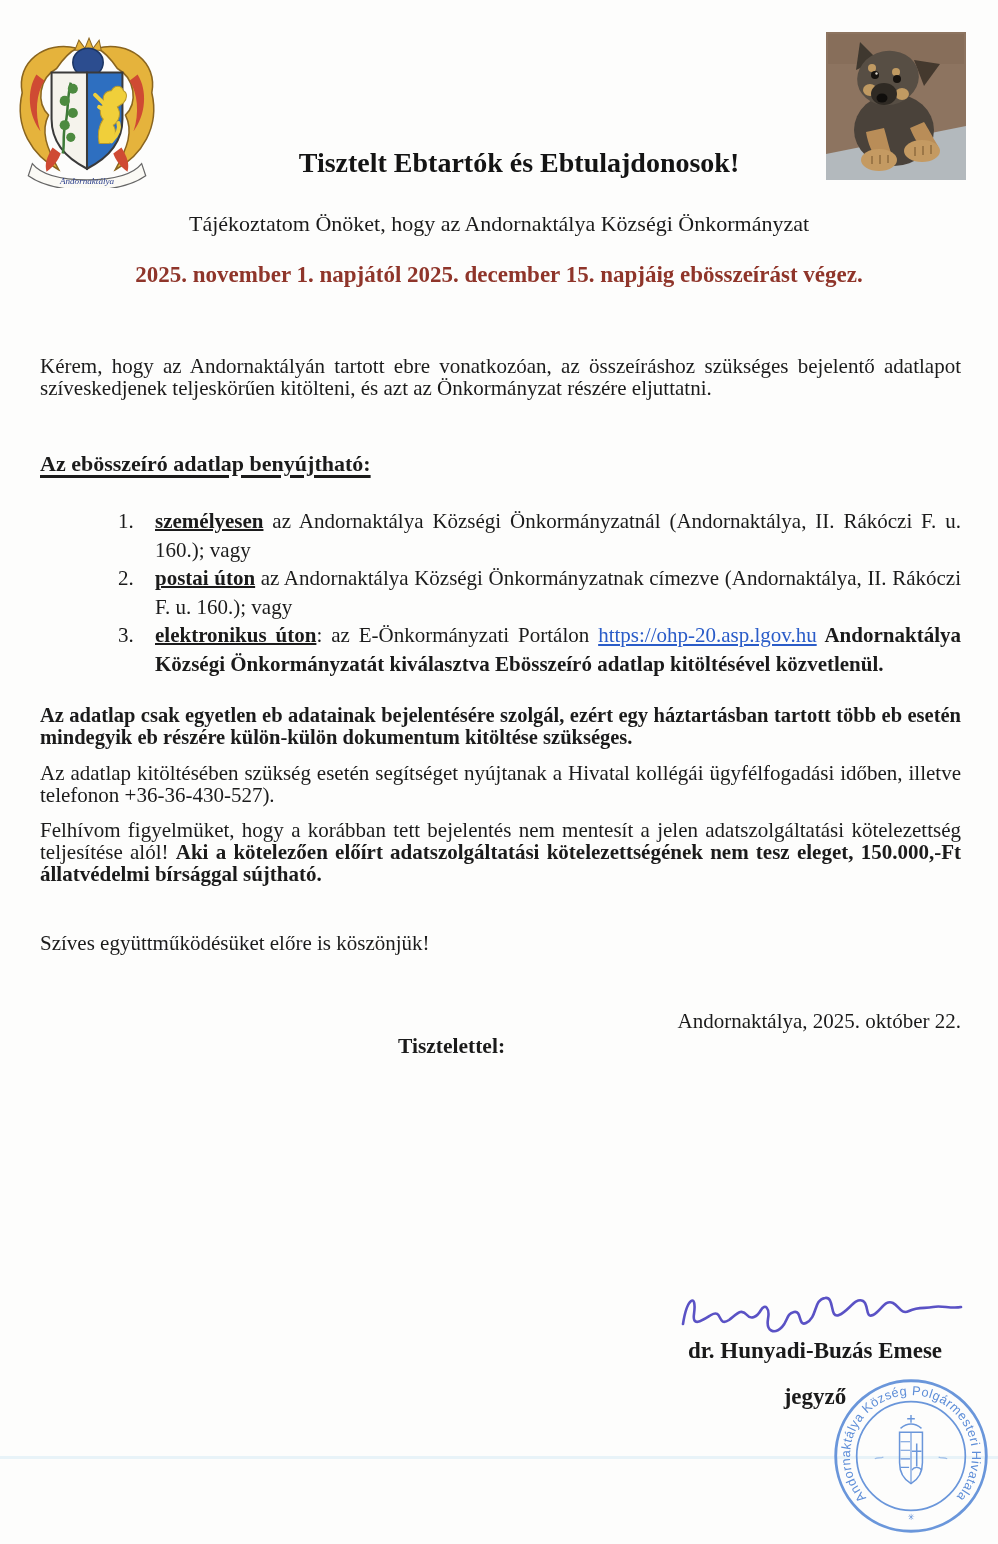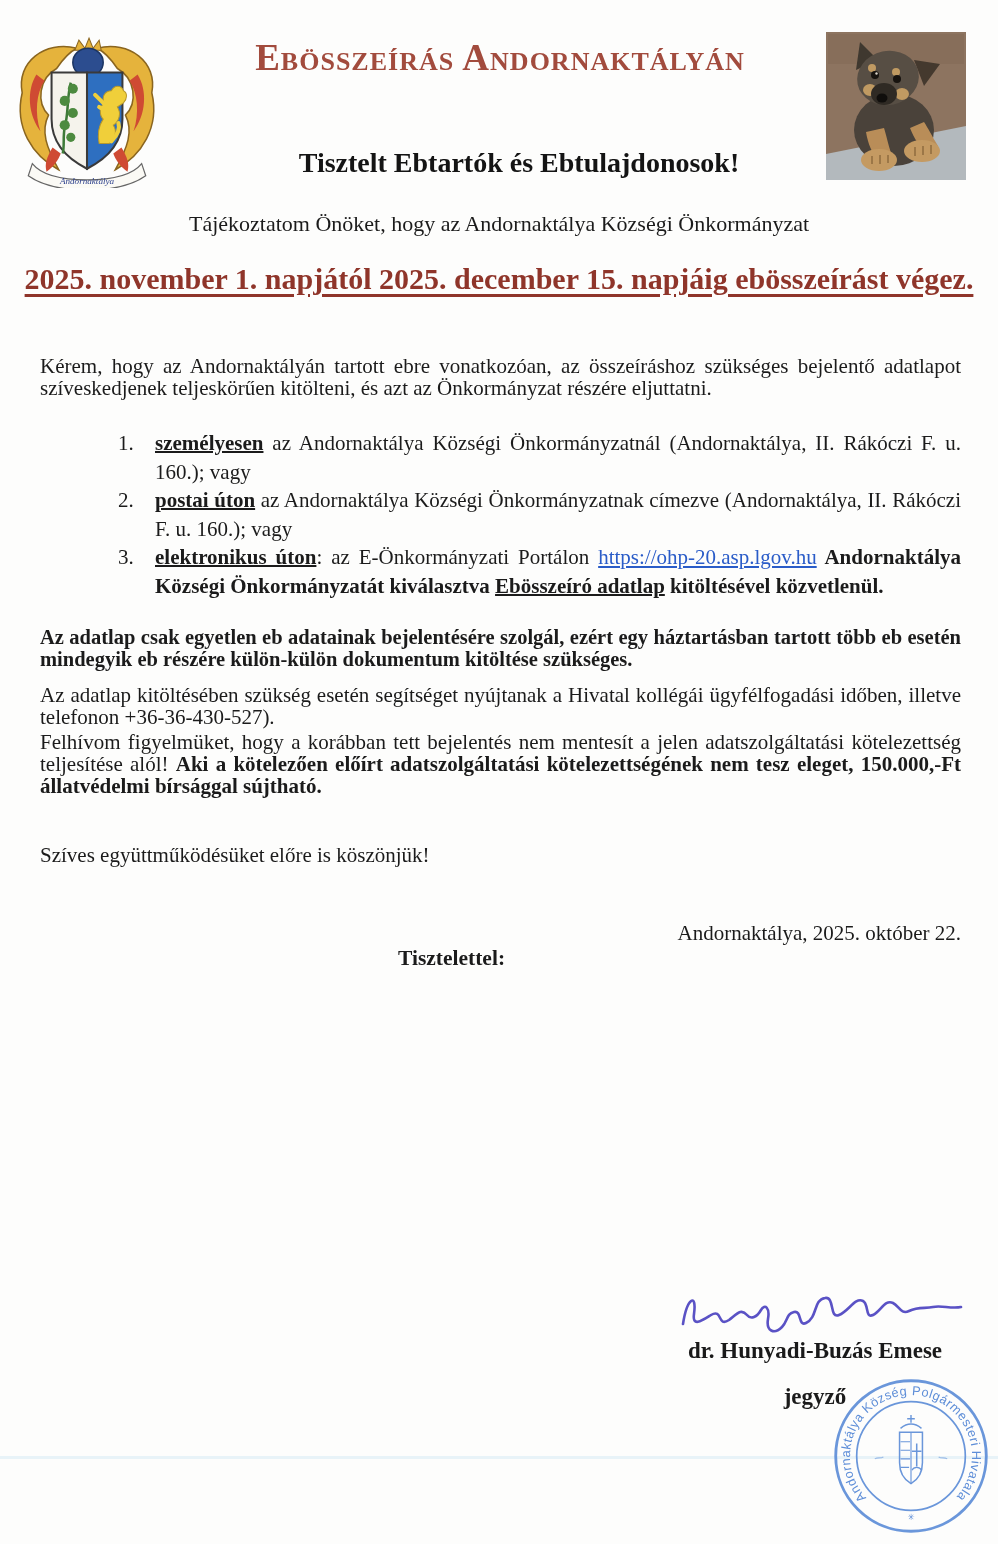--- a/index.html
+++ b/index.html
@@ -21,43 +21,43 @@
   .salutation {
     position:absolute; top:147px; left:0; right:0; text-align:center;
     font-weight:bold; font-size:28px; color:#141414;padding-left:40px;
   }
   .intro {
     position:absolute; top:211px; left:0; right:0; text-align:center;
     font-size:22px;
   }
   .headline { position:absolute; top:262px; left:0; right:0; text-align:center; }
   .headline span {
-    font-weight:bold; font-size:30px; color:#8f352a;
-    text-decoration:underline; text-decoration-thickness:2.5px; text-underline-offset:5px;
+    font-weight:bold; font-size:23px; color:#8f352a;
+    text-decoration-thickness:2.5px; text-underline-offset:5px;
   }
 
   
   .content { position:absolute; top:0; left:40px; width:921px; padding-top:355px; }
   .para { margin:0; font-size:21px; line-height:22px; text-align:justify; }
   .b { font-weight:bold; }
-  .u { text-decoration:underline; text-decoration-thickness:2px; }
+  .u { text-decoration-thickness:2px; }
   .section-heading {
     margin:52px 0 0 0; font-size:22px; font-weight:bold;
   }
   .section-heading span { text-decoration:underline; text-decoration-thickness:2.5px; text-underline-offset:4px; }
   .list { margin-top:30px; padding-left:78px; }
   .li { display:flex; font-size:21px; line-height:28.5px; }
   .num { width:37px; flex-shrink:0; }
   .li-text { margin:0; flex:1; text-align:justify; }
   .lead-u { font-weight:bold; text-decoration:underline; text-decoration-thickness:2px; }
   .link { color:#2a5cc8; text-decoration:underline; cursor:pointer; }
   .p-single { margin-top:26px; font-weight:bold; font-size:20.5px; }
   .p-avail { margin-top:23px; }
   .p-help { margin-top:14px; }
-  .p-warning { margin-top:3px; }
+  .p-warning { margin-top:13px; }
   .p-thanks { margin-top:47px; text-align:left; }
   .p-date { margin-top:56px; text-align:right; }
   .p-closing { margin-top:3px; padding-left:358px; font-weight:bold; font-size:21.5px; text-align:left; }
 
   
   .signature { position:absolute; left:675px; top:1278px; width:300px; height:62px; }
   .signer-name {
     position:absolute; left:650px; top:1338px; width:330px; text-align:center;
     font-weight:bold; font-size:23px; color:#1a1a1a;
   }
@@ -98,21 +98,20 @@
     <circle cx="58" cy="90" r="5" fill="#4c8a3f"></circle>
     <circle cx="64" cy="102" r="4.5" fill="#4c8a3f"></circle>
 
     <path d="M92,108 C90,98 92,90 96,84 C92,80 92,72 97,68 C94,62 98,56 104,56 C107,50 114,50 116,56 C120,58 120,64 116,68 L110,72 C114,78 112,86 106,90 C110,96 108,104 102,108 Z" fill="#f0cf3a" stroke="#b8982a" stroke-width="1"></path>
     <path d="M98,70 L88,60 M102,78 L92,72 M104,106 C110,100 113,94 111,88" fill="none" stroke="#f0cf3a" stroke-width="4" stroke-linecap="round"></path>
 
     <path d="M26,128 C34,138 50,144 80,144 C110,144 126,138 134,128 L138,140 C124,150 104,154 80,154 C56,154 36,150 22,140 Z" fill="#fbfaf5" stroke="#666" stroke-width="1.2"></path>
     <text x="80" y="148" text-anchor="middle" font-size="9" font-style="italic" fill="#2b3f8c" font-family="Liberation Serif, serif">Andornaktálya</text>
   </svg>
 
-  <div class="doc-title">Ebösszeírás Andornaktályán</div>
 
   <svg class="puppy" viewBox="0 0 140 148">
     <rect x="0" y="0" width="140" height="148" fill="#8d7460"></rect>
     <rect x="2" y="2" width="136" height="30" fill="#846b57" opacity="0.6"></rect>
     <polygon points="0,122 140,94 140,148 0,148" fill="#b3b9bd"></polygon>
     <ellipse cx="68" cy="98" rx="40" ry="36" fill="#4a423a"></ellipse>
     <path d="M34,10 L52,28 L30,38 Z" fill="#3f382f"></path>
     <path d="M88,28 L114,32 L98,54 Z" fill="#44392e"></path>
     <ellipse cx="62" cy="46" rx="31" ry="27" fill="#574e44" transform="rotate(-12 62 46)"></ellipse>
     <circle cx="46" cy="36" r="4" fill="#c09a62"></circle>
@@ -131,20 +130,21 @@
     <path d="M46,124 L46,132 M54,123 L54,132 M62,123 L62,131 M89,115 L89,124 M97,114 L97,123 M105,113 L105,122" stroke="#8f6c3f" stroke-width="1.5" fill="none"></path>
   </svg>
 
   <div class="salutation">Tisztelt Ebtartók és Ebtulajdonosok!</div>
   <div class="intro">Tájékoztatom Önöket, hogy az Andornaktálya Községi Önkormányzat</div>
   <div class="headline"><span>2025. november 1. napjától 2025. december 15. napjáig ebösszeírást végez.</span></div>
 
   <div class="content">
     <p class="para">Kérem, hogy az Andornaktályán tartott ebre vonatkozóan, az összeíráshoz szükséges bejelentő adatlapot szíveskedjenek teljeskörűen kitölteni, és azt az Önkormányzat részére eljuttatni.</p>
 
+    <h2 class="section-heading"><span>Az ebösszeíró adatlap benyújtható:</span></h2>
 
     <div class="list">
       <div class="li">
         <span class="num">1.</span>
         <p class="li-text"><span class="lead-u">személyesen</span><span> az Andornaktálya Községi Önkormányzatnál (Andornaktálya, II. Rákóczi F. u. 160.); vagy</span></p>
       </div>
       <div class="li">
         <span class="num">2.</span>
         <p class="li-text"><span class="lead-u">postai úton</span><span> az Andornaktálya Községi Önkormányzatnak címezve (Andornaktálya, II. Rákóczi F. u. 160.); vagy</span></p>
       </div>

